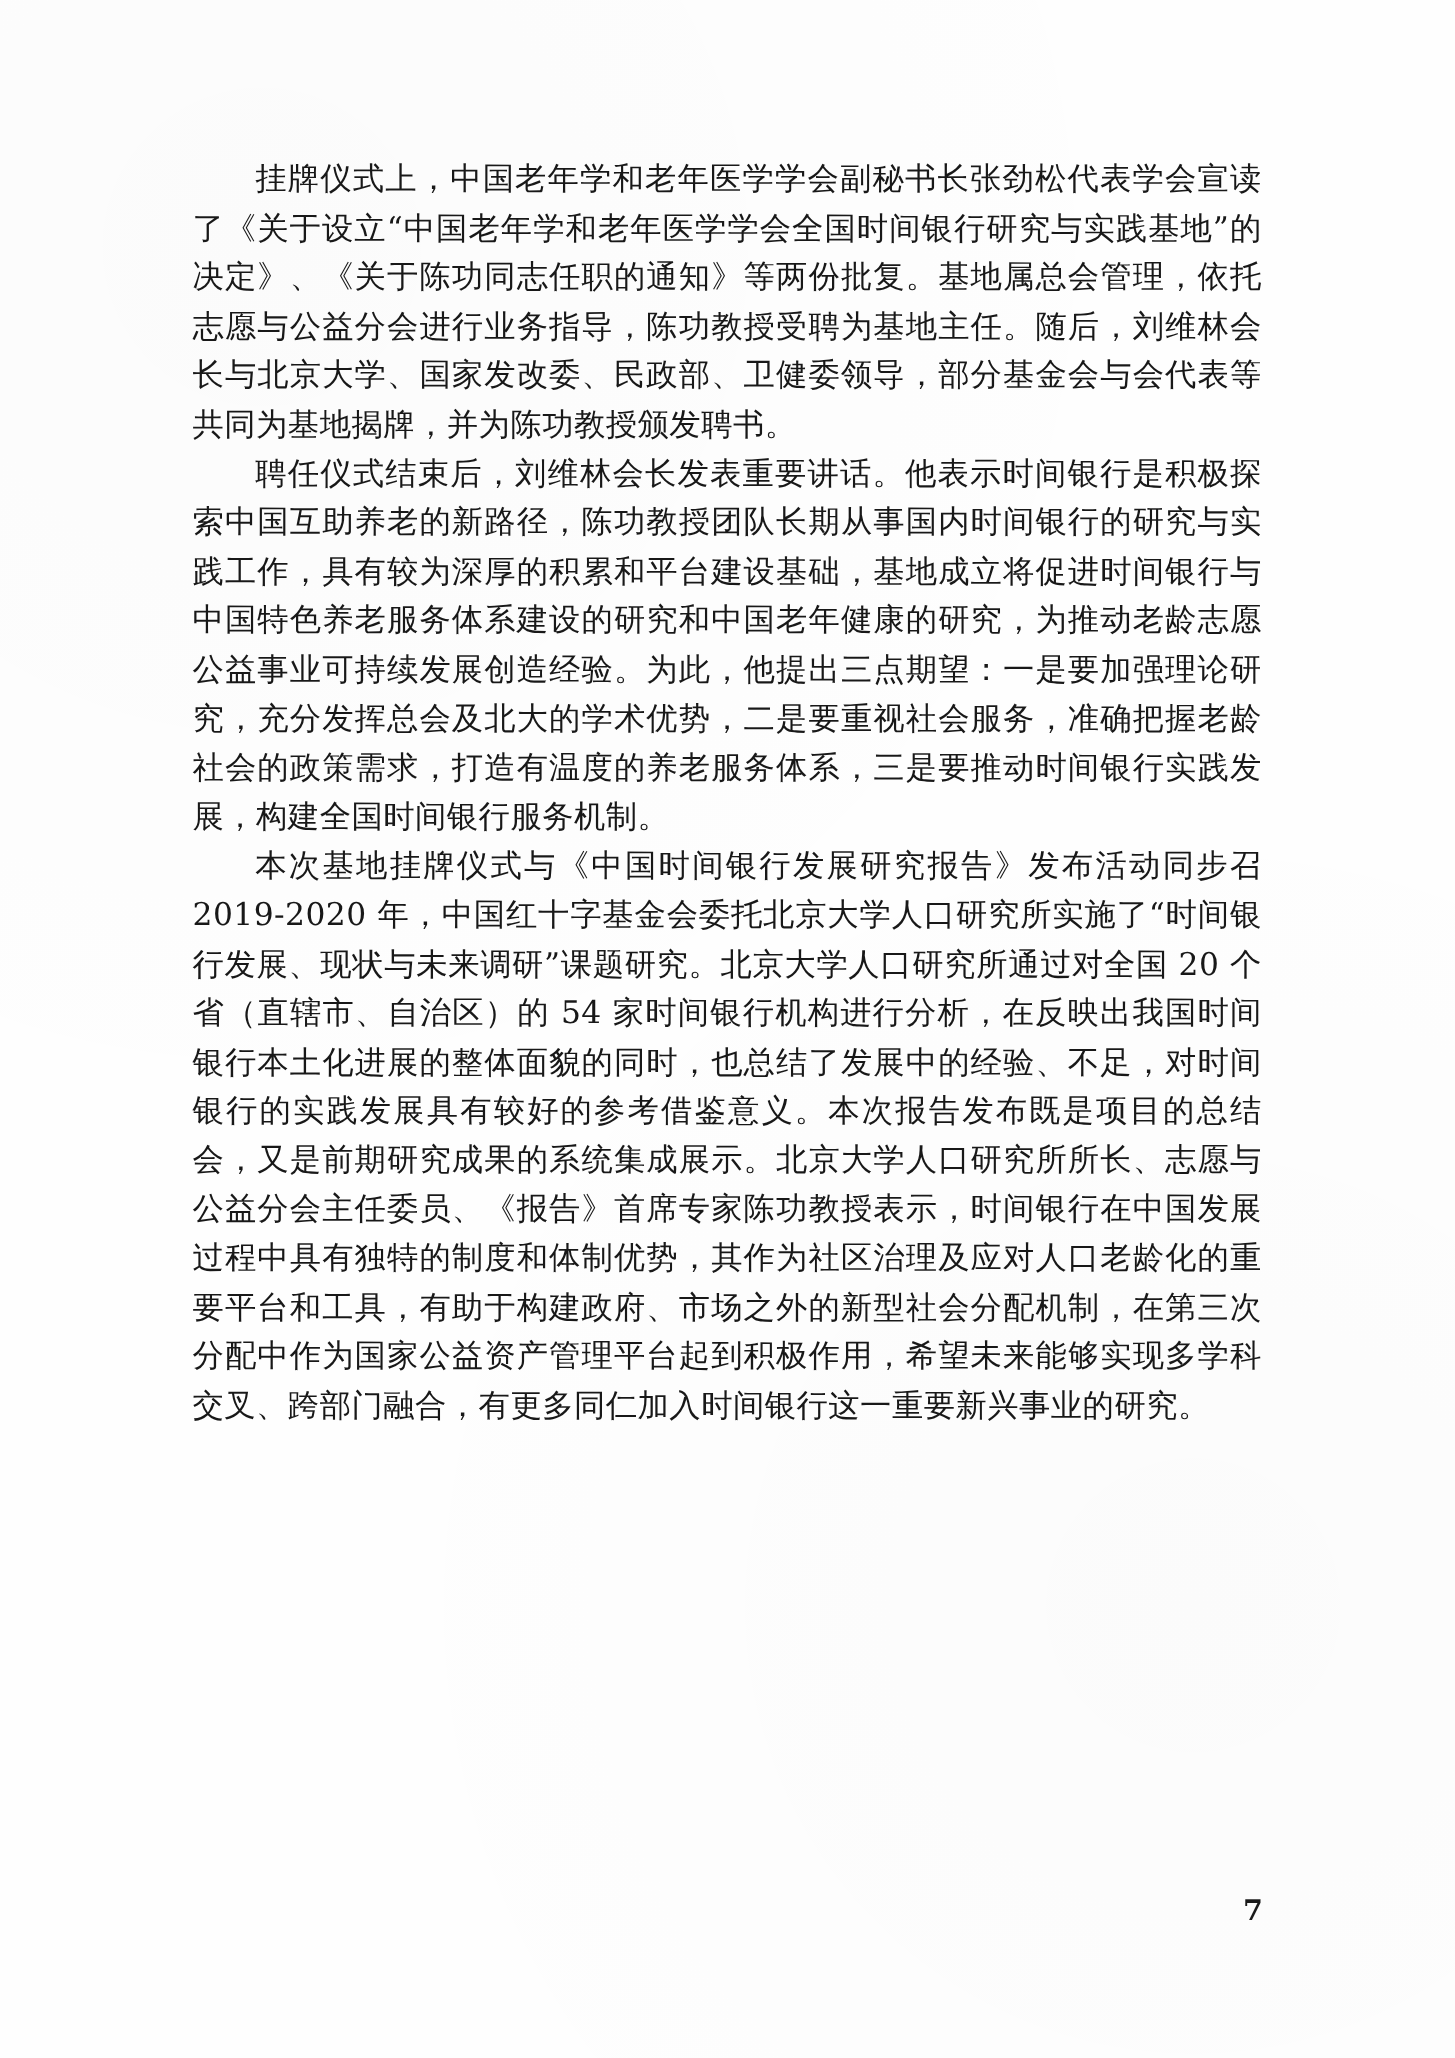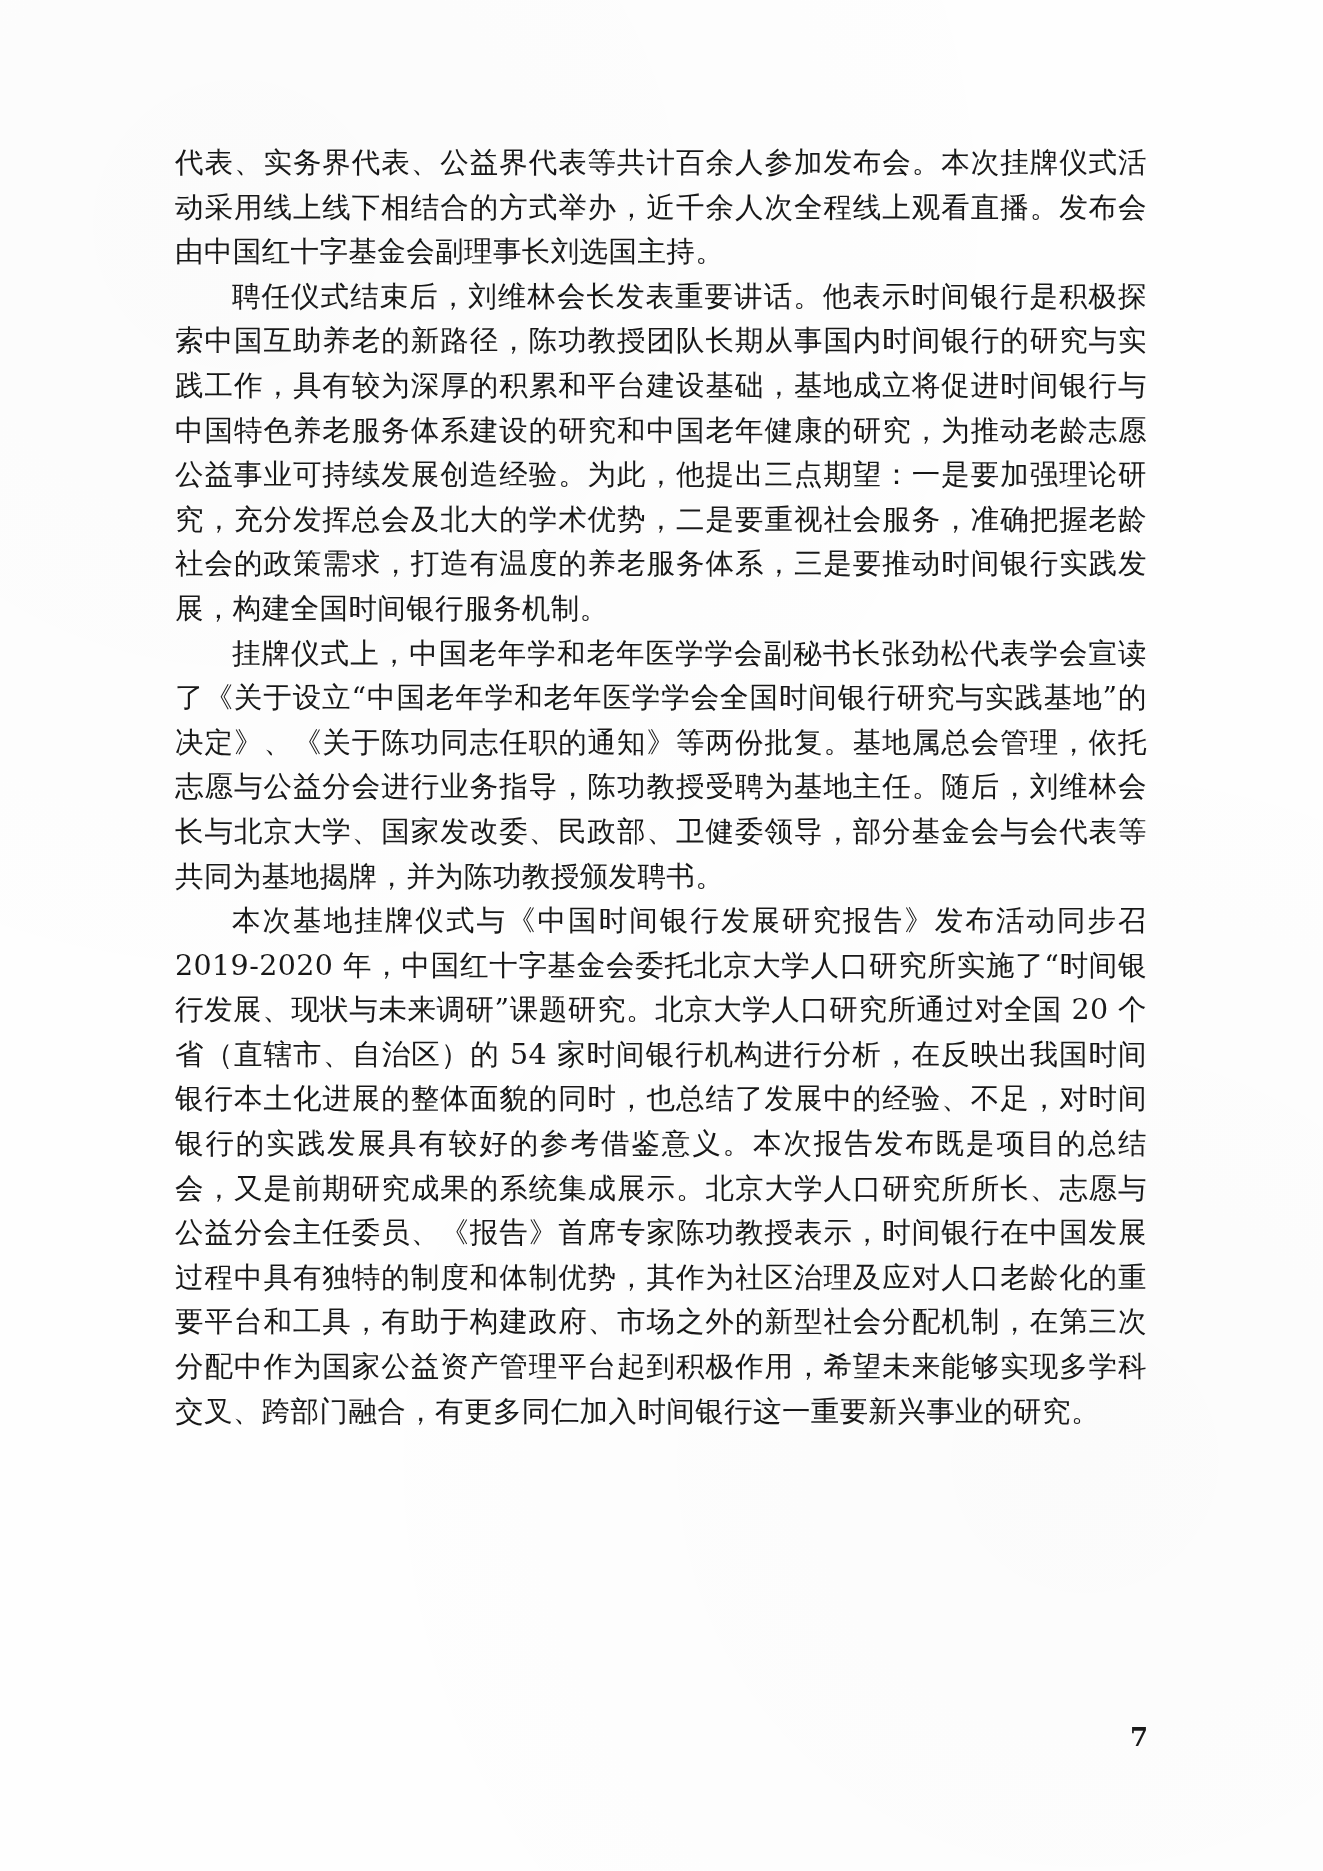--- a/index.html
+++ b/index.html
@@ -55,21 +55,20 @@
     color: #1a1a1a;
     font-family: "DejaVu Serif", "Liberation Serif", serif;
   }
 </style>
 </head>
 <body>
 
 <div class="page">
 
   <div class="text-column">
-    <p class="para no-indent">代表、实务界代表、公益界代表等共计百余人参加发布会。本次挂牌仪式活动采用线上线下相结合的方式举办，近千余人次全程线上观看直播。发布会由中国红十字基金会副理事长刘选国主持。</p>
+    <p class="para">挂牌仪式上，中国老年学和老年医学学会副秘书长张劲松代表学会宣读了《关于设立“中国老年学和老年医学学会全国时间银行研究与实践基地”的决定》、《关于陈功同志任职的通知》等两份批复。基地属总会管理，依托志愿与公益分会进行业务指导，陈功教授受聘为基地主任。随后，刘维林会长与北京大学、国家发改委、民政部、卫健委领导，部分基金会与会代表等共同为基地揭牌，并为陈功教授颁发聘书。</p>
     <p class="para">聘任仪式结束后，刘维林会长发表重要讲话。他表示时间银行是积极探索中国互助养老的新路径，陈功教授团队长期从事国内时间银行的研究与实践工作，具有较为深厚的积累和平台建设基础，基地成立将促进时间银行与中国特色养老服务体系建设的研究和中国老年健康的研究，为推动老龄志愿公益事业可持续发展创造经验。为此，他提出三点期望：一是要加强理论研究，充分发挥总会及北大的学术优势，二是要重视社会服务，准确把握老龄社会的政策需求，打造有温度的养老服务体系，三是要推动时间银行实践发展，构建全国时间银行服务机制。</p>
-    <p class="para">挂牌仪式上，中国老年学和老年医学学会副秘书长张劲松代表学会宣读了《关于设立“中国老年学和老年医学学会全国时间银行研究与实践基地”的决定》、《关于陈功同志任职的通知》等两份批复。基地属总会管理，依托志愿与公益分会进行业务指导，陈功教授受聘为基地主任。随后，刘维林会长与北京大学、国家发改委、民政部、卫健委领导，部分基金会与会代表等共同为基地揭牌，并为陈功教授颁发聘书。</p>
     <p class="para">本次基地挂牌仪式与《中国时间银行发展研究报告》发布活动同步召2019-2020 年，中国红十字基金会委托北京大学人口研究所实施了“时间银行发展、现状与未来调研”课题研究。北京大学人口研究所通过对全国 20 个省（直辖市、自治区）的 54 家时间银行机构进行分析，在反映出我国时间银行本土化进展的整体面貌的同时，也总结了发展中的经验、不足，对时间银行的实践发展具有较好的参考借鉴意义。本次报告发布既是项目的总结会，又是前期研究成果的系统集成展示。北京大学人口研究所所长、志愿与公益分会主任委员、《报告》首席专家陈功教授表示，时间银行在中国发展过程中具有独特的制度和体制优势，其作为社区治理及应对人口老龄化的重要平台和工具，有助于构建政府、市场之外的新型社会分配机制，在第三次分配中作为国家公益资产管理平台起到积极作用，希望未来能够实现多学科交叉、跨部门融合，有更多同仁加入时间银行这一重要新兴事业的研究。</p>
   </div>
 
   <div class="page-number">7</div>
 
 </div>
 
 </body></html>

